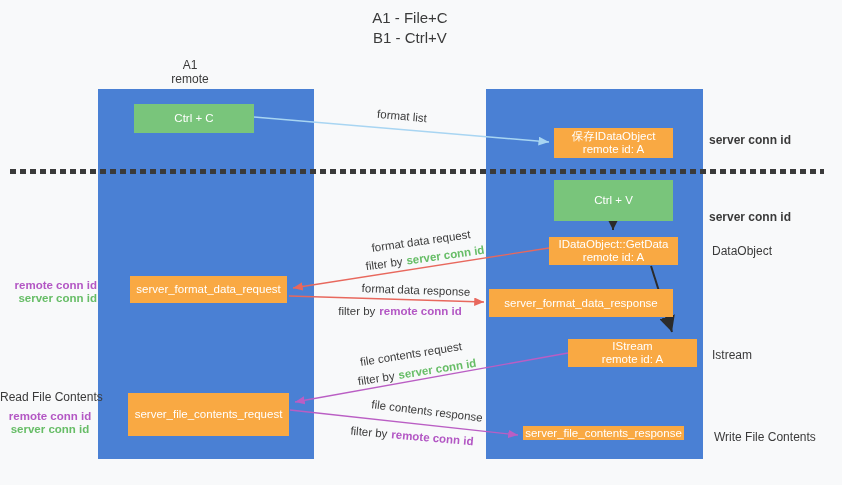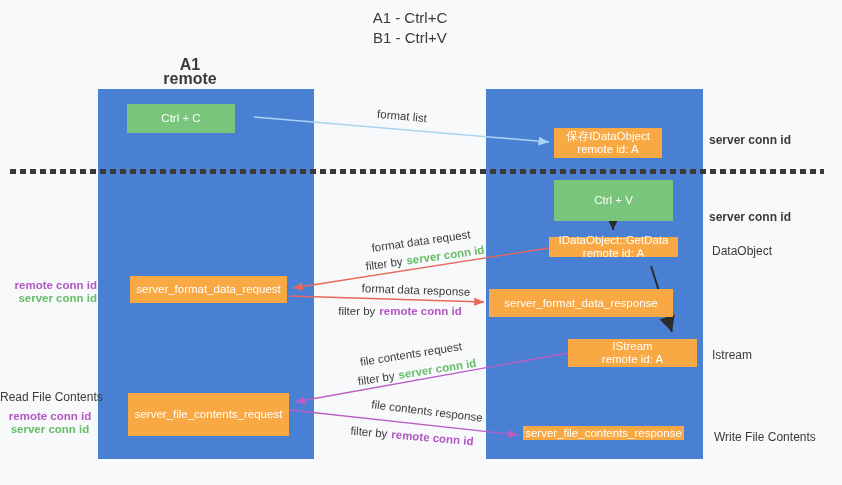--- a/index.html
+++ b/index.html
@@ -3,21 +3,21 @@
 <meta charset="utf-8">
 <style>
   html,body { margin:0; padding:0; background:#f8f9fa; }
   .stage {
     position:relative; width:842px; height:485px; overflow:hidden;
     background:#f8f9fa; font-family:"Liberation Sans", sans-serif;
   }
   .title { position:absolute; top:8px; left:0; width:820px; text-align:center;
            font-size:15px; line-height:20px; color:#3a3a3a; }
   .lane-header { position:absolute; top:58px; width:120px; text-align:center;
-                 font-size:16px; line-height:14px; color:#3a3a3a;font-weight:bold; }
+                 font-size:12px; line-height:14px; color:#3a3a3a; }
   .lane { position:absolute; top:89px; height:370px; background:#4a80d4; }
   .lane-left  { left:98px;  width:216px; }
   .lane-right { left:486px; width:217px; }
   .separator { position:absolute; left:10px; top:169px; width:814px; height:5px;
                background:repeating-linear-gradient(90deg,#3a3a3a 0 6px,transparent 6px 10px); }
   .arrows { position:absolute; left:0; top:0; pointer-events:none; }
   .node { position:absolute; display:flex; flex-direction:column; align-items:center;
           justify-content:center; color:#ffffff; font-size:11.5px; line-height:13px;
           text-align:center; white-space:nowrap; }
   .green  { background:#79c57b; }
@@ -37,21 +37,21 @@
   .e7 { left:417px; top:372px; transform:translate(-50%,-50%) rotate(-9deg); }
   .e8 { left:427px; top:411px; transform:translate(-50%,-50%) rotate(7deg); }
   .e9 { left:412px; top:436px; transform:translate(-50%,-50%) rotate(5deg); }
 </style>
 </head>
 <body>
 
 <div class="stage">
 
   <div class="title">
-    <div>A1 - Ctrl+C</div>
+    <div>A1 - File+C</div>
     <div>B1 - Ctrl+V</div>
   </div>
 
   <div class="lane-header" style="left:130px">
     <div>A1</div>
     <div>remote</div>
   </div>
   <div class="lane-header" style="left:539px">
   </div>
 
@@ -77,34 +77,34 @@
     </defs>
     <line x1="254" y1="117" x2="549" y2="142" stroke="#a8d5f2" stroke-width="1.5" marker-end="url(#m-blue)"></line>
     <line x1="613" y1="208" x2="613" y2="230" stroke="#2b2b2b" stroke-width="2" marker-end="url(#m-black)"></line>
     <line x1="651" y1="266" x2="672" y2="332" stroke="#2b2b2b" stroke-width="2" marker-end="url(#m-black)"></line>
     <line x1="549" y1="248" x2="293" y2="288" stroke="#e8685d" stroke-width="1.4" marker-end="url(#m-red)"></line>
     <line x1="289" y1="296" x2="484" y2="302" stroke="#e8685d" stroke-width="1.4" marker-end="url(#m-red)"></line>
     <line x1="568" y1="353" x2="295" y2="402" stroke="#ba5ec4" stroke-width="1.4" marker-end="url(#m-purple)"></line>
     <line x1="290" y1="410" x2="518" y2="435" stroke="#ba5ec4" stroke-width="1.4" marker-end="url(#m-purple)"></line>
   </svg>
 
-  <div class="node green" style="left:127px;top:104px;width:108px;height:29px">
+  <div class="node green" style="left:134px;top:104px;width:120px;height:29px">
     <div>Ctrl + C</div>
   </div>
 
-  <div class="node orange" style="left:554px;top:128px;width:108px;height:30px">
+  <div class="node orange" style="left:554px;top:128px;width:119px;height:30px">
     <div>保存IDataObject</div>
     <div>remote id: A</div>
   </div>
 
   <div class="node green" style="left:554px;top:180px;width:119px;height:41px">
     <div>Ctrl + V</div>
   </div>
 
-  <div class="node orange" style="left:549px;top:237px;width:129px;height:20px">
+  <div class="node orange" style="left:549px;top:237px;width:129px;height:28px">
     <div>IDataObject::GetData</div>
     <div>remote id: A</div>
   </div>
 
   <div class="node orange" style="left:130px;top:276px;width:157px;height:27px">
     <div>server_format_data_request</div>
   </div>
 
   <div class="node orange" style="left:489px;top:289px;width:184px;height:28px">
     <div>server_format_data_response</div>

